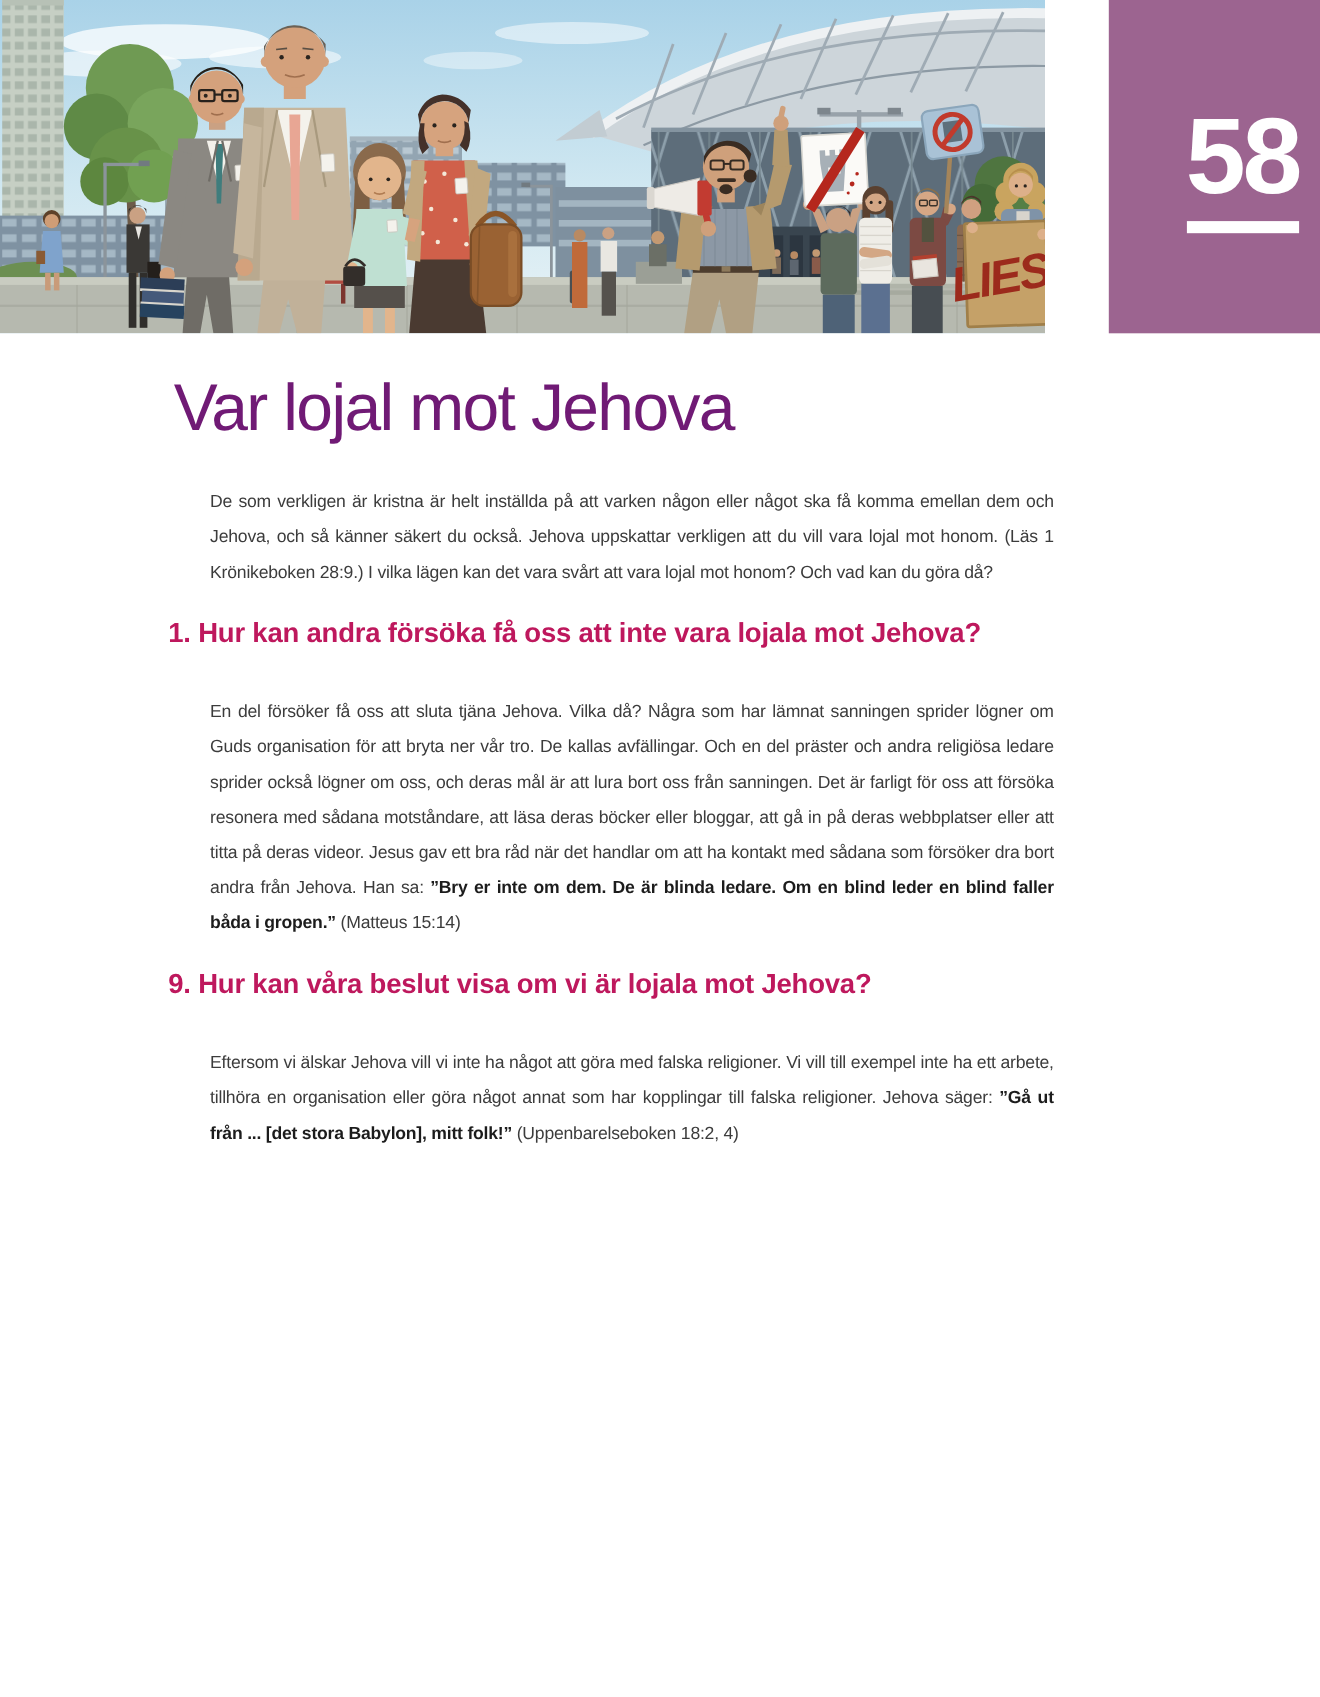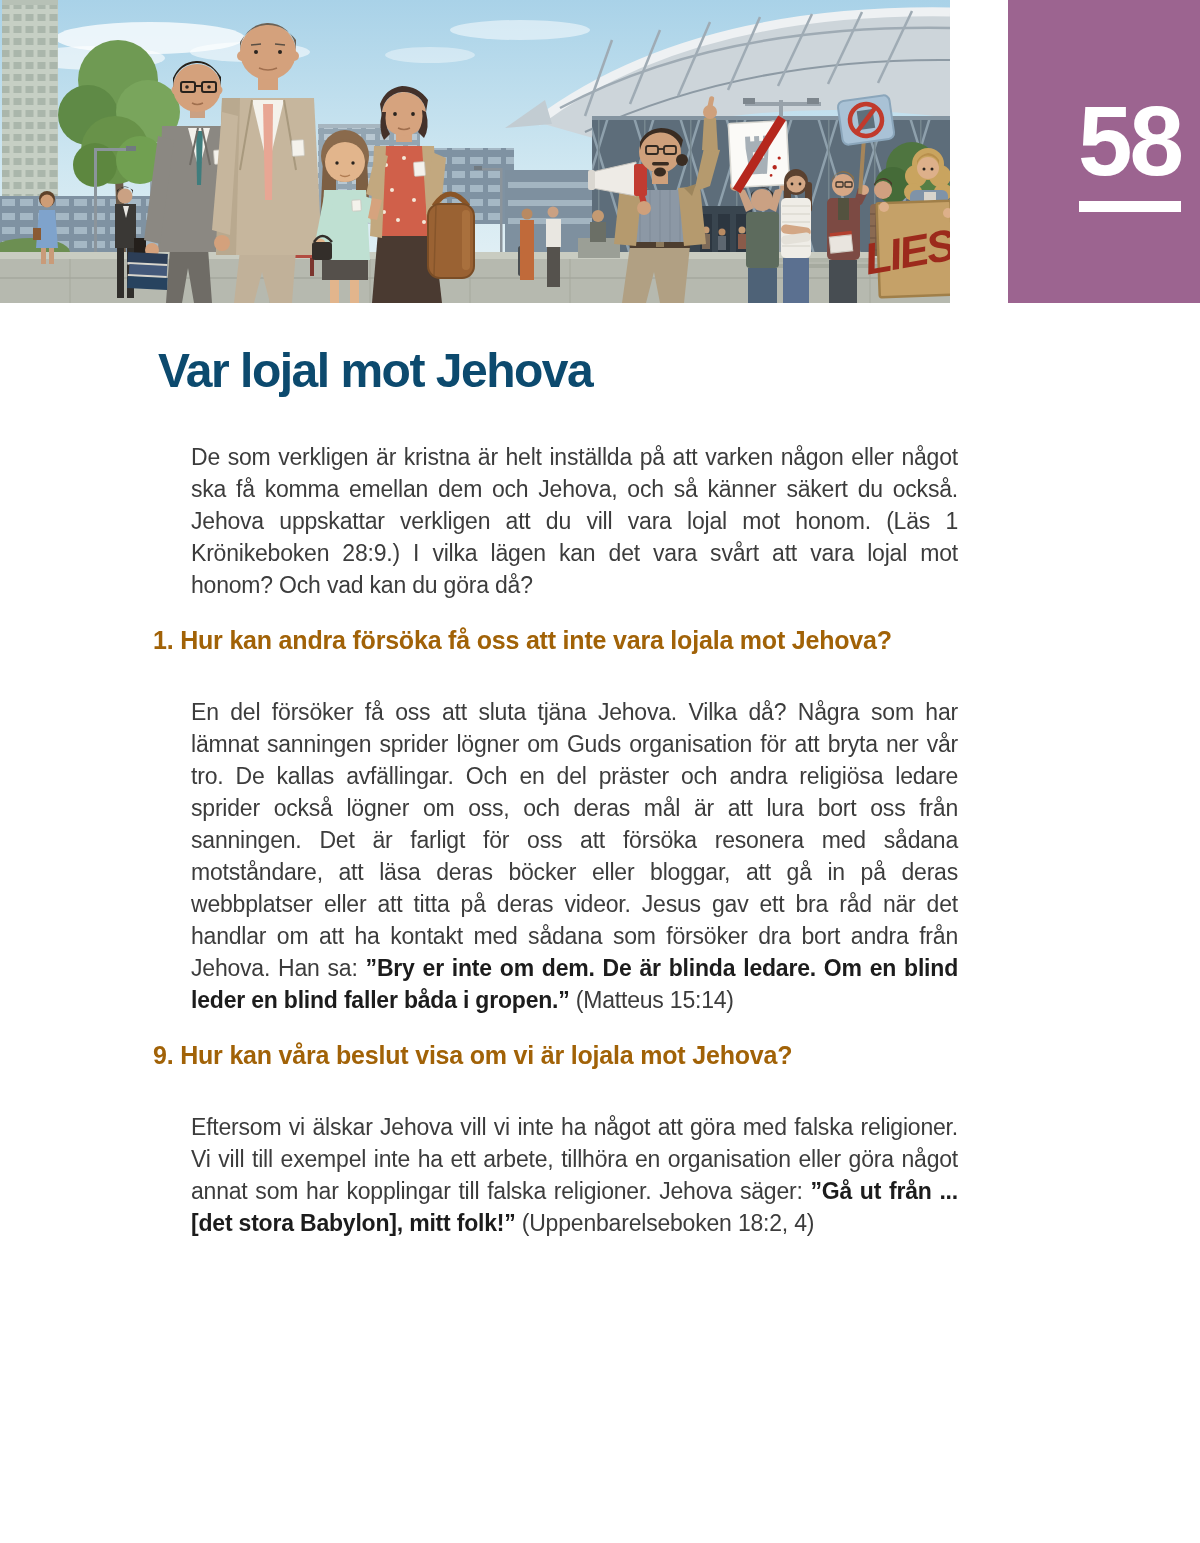--- a/index.html
+++ b/index.html
@@ -7,25 +7,25 @@
         font-family:"Liberation Sans", sans-serif;}
   
   .hero{position:relative;width:1200px;height:303px;}
   .hero-photo{position:absolute;left:0;top:0;width:950px;height:303px;overflow:hidden;background:#cfe3ee;}
   .lesson-badge{position:absolute;left:1008px;top:0;width:243px;height:303px;background:#9c6490;}
   .lesson-number{position:absolute;top:92px;left:0;width:100%;text-align:center;
         font-size:98px;line-height:1;font-weight:bold;letter-spacing:-3px;color:#ffffff;}
   .lesson-underline{position:absolute;top:201px;left:50%;margin-left:-51px;width:102px;height:11px;background:#ffffff;}
   
   .article{margin-left:158px;width:810px;color:#3a3a3a;}
-  h1.title{margin:38px 0 0 0;font-size:48px;line-height:60px;font-weight:bold;
-        letter-spacing:-1.5px;color:#0c4a6e;}
-  .para{margin:40px 0 0 33px;width:767px;text-align:justify;font-size:23px;line-height:32px;
+  h1.title{margin:38px 0 0 0;font-size:60px;line-height:60px;font-weight:normal;
+        letter-spacing:-1.5px;color:#701a75;}
+  .para{margin:40px 0 0 33px;width:767px;text-align:justify;font-size:16px;line-height:32px;
         color:#3c3c3c;letter-spacing:-0.2px;}
-  .question{margin:24px 0 0 -5px;font-size:25px;line-height:31px;font-weight:bold;color:#a16207;
+  .question{margin:24px 0 0 -5px;font-size:25px;line-height:31px;font-weight:bold;color:#be185d;
         letter-spacing:-0.2px;}
   .question + .para{}
   .para strong{font-weight:bold;color:#1c1c1c;}
 </style>
 </head>
 <body>
 
 <div class="page">
 
   <header class="hero">

